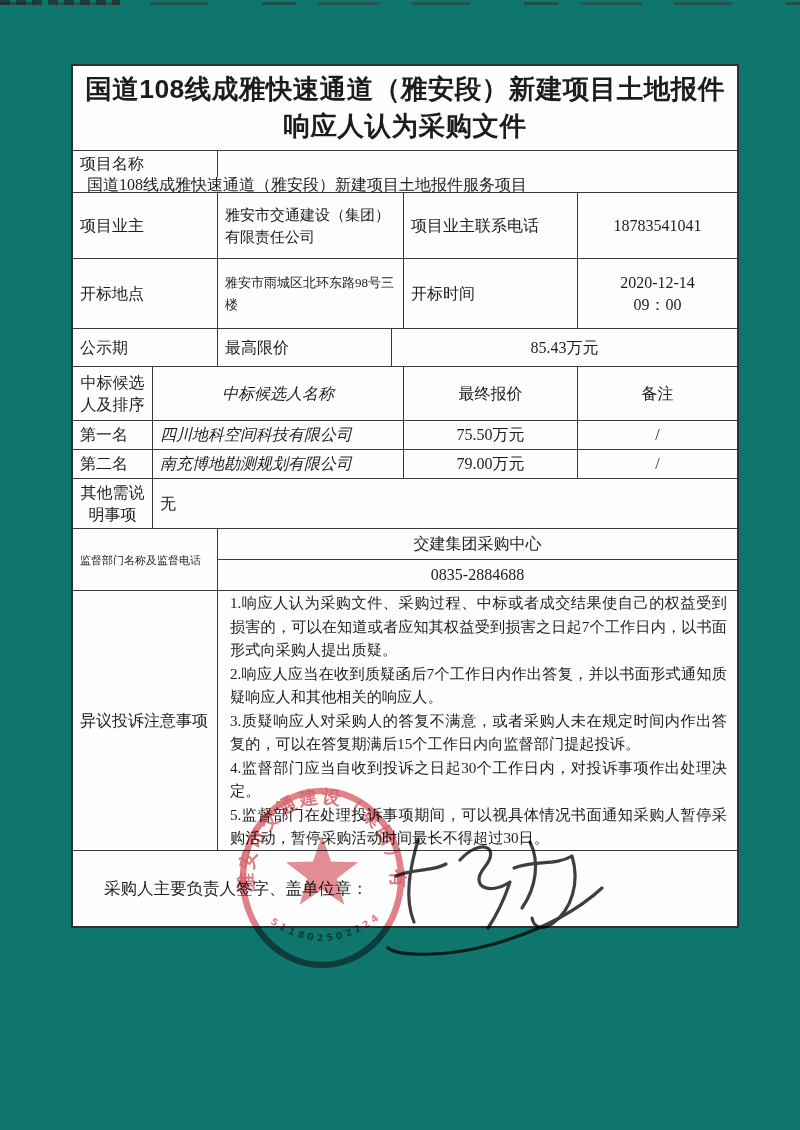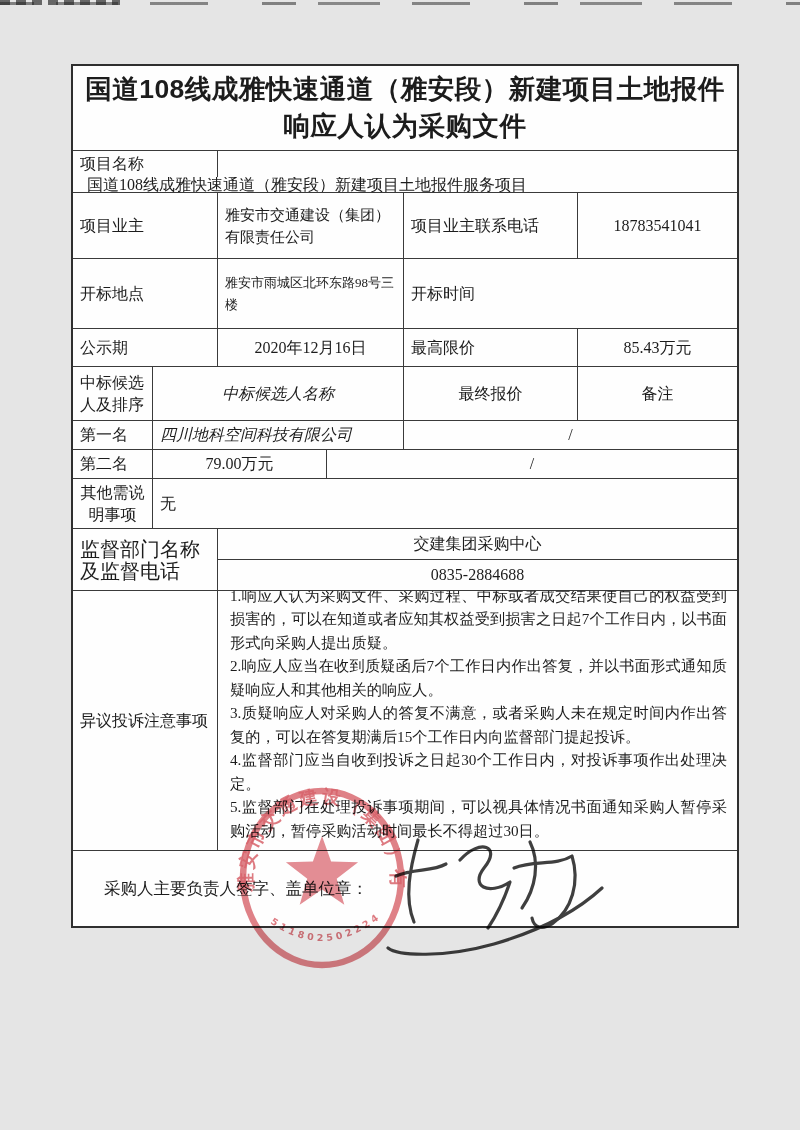--- a/index.html
+++ b/index.html
@@ -1,20 +1,20 @@
 <!DOCTYPE html>
 <html><head>
 <meta charset="utf-8">
 <style>
   * { box-sizing: border-box; margin: 0; padding: 0; }
   body { background:#ffffff; }
   .page {
     position: relative;
     width: 800px; height: 1130px;
-    background: #e5e5e5;
+    background: #0f766e;
     overflow: hidden;
     font-family: "Liberation Serif", "DejaVu Serif", serif;
     color: #1c1c1c;
   }
   
   .scan-artifact {
     position:absolute; top:2px; left:0; width:100%; height:3px;
     background: repeating-linear-gradient(90deg,
       #2e2e2e 0 34px, transparent 34px 56px,
       #3c3c3c 56px 118px, transparent 118px 150px,
@@ -34,21 +34,21 @@
   .row { display:flex; border-bottom: 1.6px solid #3a3a3a; }
   .row:last-child { border-bottom: none; margin-left: 25px; }
   .cell {
     display:flex; align-items:center;
     padding: 2px 7px;
     border-right: 1.4px solid #3a3a3a;
     font-size: 16px; line-height: 22px;
     overflow: hidden;
   }
   .cell:last-child { border-right:none; }
-  .center { justify-content:center; text-align:left; }
+  .center { justify-content:center; text-align:center; }
   .c-label { width:145px; }
   .c-v2 { width:186px; }
   .c-l3 { width:174px; }
   .c-v4 { flex:1; }
   .c-rank { width:80px; }
   .c-name { width:251px;font-style:italic; }
   .c-span { flex:1; }
 
   .h-title { height:85px; }
   .h-r1 { height:42px;flex-direction:column; }
@@ -71,21 +71,21 @@
     letter-spacing: .5px; text-align:center;
   }
   .stack { flex-direction:column; align-items:stretch; padding:0; }
   .substack { display:flex; flex-direction:column; flex:1; }
   .subrow {
     flex:1; display:flex; align-items:center; justify-content:center;
     border-bottom: 1.4px solid #3a3a3a; font-size:16px;
   }
   .subrow:last-child { border-bottom:none; }
 
-  .notes-cell { align-items:flex-end; padding: 8px 10px 8px 12px; }
+  .notes-cell { align-items:center; padding: 8px 10px 8px 12px; }
   .notes-list { font-size:15.2px; line-height:23.5px; text-align:justify; }
 
   .sig-row { position:relative; }
   .sig-label { font-size:16.5px; padding-left:6px; }
 
   .seal {
     position:absolute; left:236px; top:786px; width:172px; height:186px;
     mix-blend-mode: multiply; opacity:.92; pointer-events:none;
   }
   .handsig {
@@ -119,55 +119,60 @@
       <div class="cell c-label">项目业主</div>
       <div class="cell c-v2" style="font-size:15px;">雅安市交通建设（集团）有限责任公司</div>
       <div class="cell c-l3">项目业主联系电话</div>
       <div class="cell c-v4 center">18783541041</div>
     </div>
 
     <div class="row h-r3">
       <div class="cell c-label">开标地点</div>
       <div class="cell c-v2" style="font-size:13px;">雅安市雨城区北环东路98号三楼</div>
       <div class="cell c-l3">开标时间</div>
+      <div class="cell c-v4 center" style="flex-direction:column;justify-content:center;">
+        <div>2020-12-14</div>
+        <div>09：00</div>
+      </div>
     </div>
 
     <div class="row h-r4">
       <div class="cell c-label">公示期</div>
-      <div class="cell c-v2 center">2020年12月16日</div>
       <div class="cell c-l3">最高限价</div>
       <div class="cell c-v4 center">85.43万元</div>
     </div>
 
     <div class="row h-r5">
       <div class="cell c-rank center">中标候选人及排序</div>
       <div class="cell c-name center">中标候选人名称</div>
       <div class="cell c-l3 center">最终报价</div>
       <div class="cell c-v4 center">备注</div>
     </div>
 
     <div class="row h-r6">
       <div class="cell c-rank">第一名</div>
       <div class="cell c-name">四川地科空间科技有限公司</div>
+      <div class="cell c-l3 center">75.50万元</div>
       <div class="cell c-v4 center">/</div>
     </div>
 
     <div class="row h-r7">
       <div class="cell c-rank">第二名</div>
+      <div class="cell c-name">南充博地勘测规划有限公司</div>
       <div class="cell c-l3 center">79.00万元</div>
       <div class="cell c-v4 center">/</div>
     </div>
 
     <div class="row h-r8">
       <div class="cell c-rank center" style="padding:2px 4px;text-align:center;">其他需说明事项</div>
       <div class="cell c-span">无</div>
     </div>
 
     <div class="row h-r9">
-      <div class="cell c-label" style="font-size:20px;">监督部门名称及监督电话</div>
+      <div class="cell c-label" style="font-size:11px;">监督部门名称及监督电话</div>
       <div class="cell c-span stack">
         <div class="substack">
           <div class="subrow">交建集团采购中心</div>
           <div class="subrow">0835-2884688</div>
         </div>
       </div>
     </div>
 
     <div class="row h-r10">
       <div class="cell c-label">异议投诉注意事项</div>

